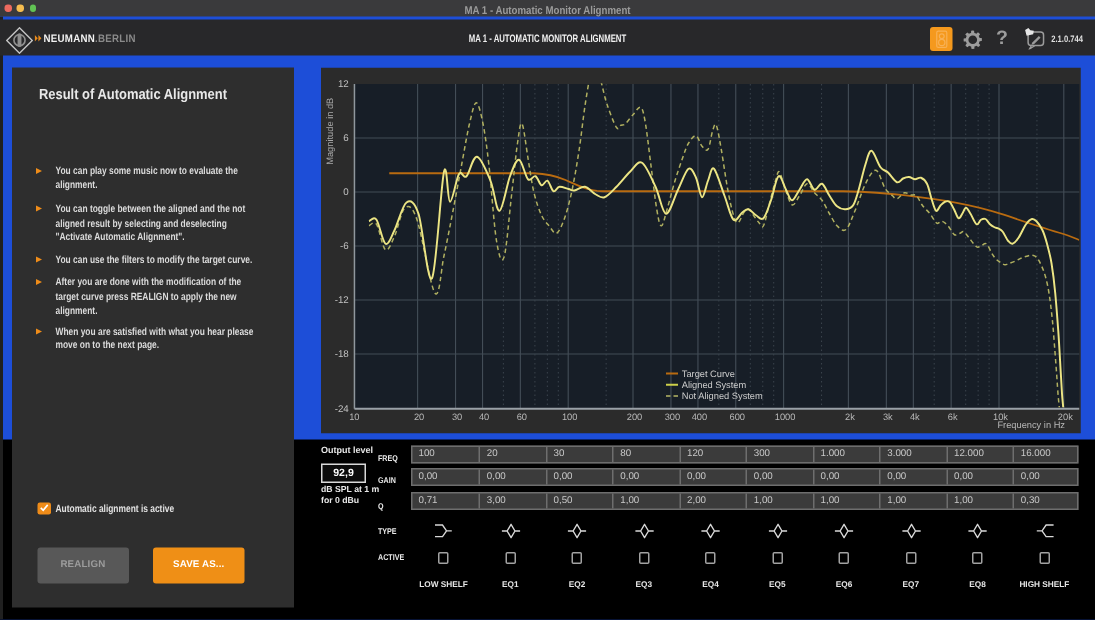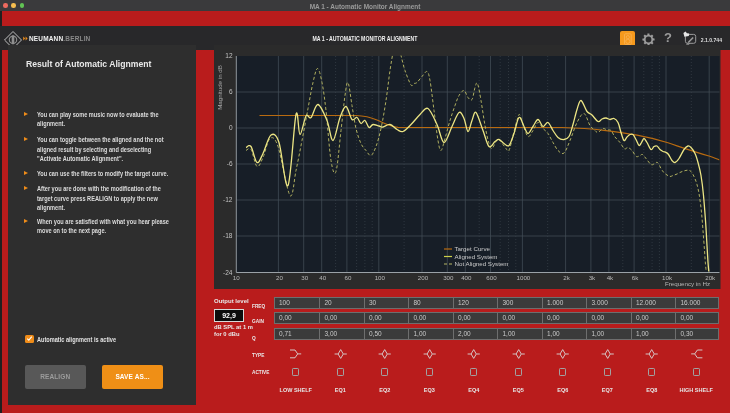--- a/index.html
+++ b/index.html
@@ -1,22 +1,22 @@
 <!DOCTYPE html>
 <html><head>
 <meta charset="utf-8">
 <style>
   html,body{margin:0;padding:0;background:#000;width:730px;height:413px;overflow:hidden;}
   *{box-sizing:border-box;font-family:"Liberation Sans",sans-serif;-webkit-font-smoothing:antialiased;}
   .abs{position:absolute;}
-  #page{position:relative;width:730px;height:413px;background:#b91c1c;}
+  #page{position:relative;width:730px;height:293px;background:#1d4ed8;}
   #titlebar{left:0;top:0;width:730px;height:11px;background:#3a3a3c;}
   .light{position:absolute;top:3.2px;width:4.6px;height:4.6px;border-radius:50%;}
   #titletext{width:730px;text-align:center;top:1.5px;font-size:7.5px;font-weight:bold;color:#9b9b9b;transform:scaleX(0.86);}
-  #header{left:0;top:26px;width:730px;height:24px;background:#28282a;}
+  #header{left:0;top:13px;width:730px;height:24px;background:#28282a;}
   #brand{left:28.8px;top:7.6px;font-size:7.2px;font-weight:bold;color:#f2f2f2;letter-spacing:0.2px;transform:scaleX(0.9);transform-origin:0 50%;white-space:nowrap;}
   #brand .dim{color:#8a8a8a;}
   #apptitle{left:0;top:8px;width:730px;text-align:center;font-size:7.2px;font-weight:bold;color:#f0f0f0;transform:scaleX(0.72);}
   #version{left:640px;top:9.8px;width:82px;text-align:right;font-size:6.2px;font-weight:bold;color:#dfdfdf;transform:scaleX(0.82);transform-origin:100% 50%;}
   #lpanel{left:8px;top:44.5px;width:187.5px;height:360.5px;background:#2e2e2e;}
   #ltitle{left:17.5px;top:13px;font-size:9.8px;font-weight:bold;color:#e9e9e9;transform:scaleX(0.88);transform-origin:0 0;white-space:nowrap;}
   .li{position:absolute;left:16px;color:#dcdcdc;font-size:7px;font-weight:bold;line-height:9.5px;}
   .li .tri{position:absolute;left:0;top:2px;width:0;height:0;border-left:4.6px solid #ef8c19;border-top:2.9px solid transparent;border-bottom:2.9px solid transparent;}
   .li .tx{display:block;margin-left:13px;white-space:nowrap;transform:scaleX(0.8);transform-origin:0 0;}
   #chkrow{left:17px;top:290px;}

